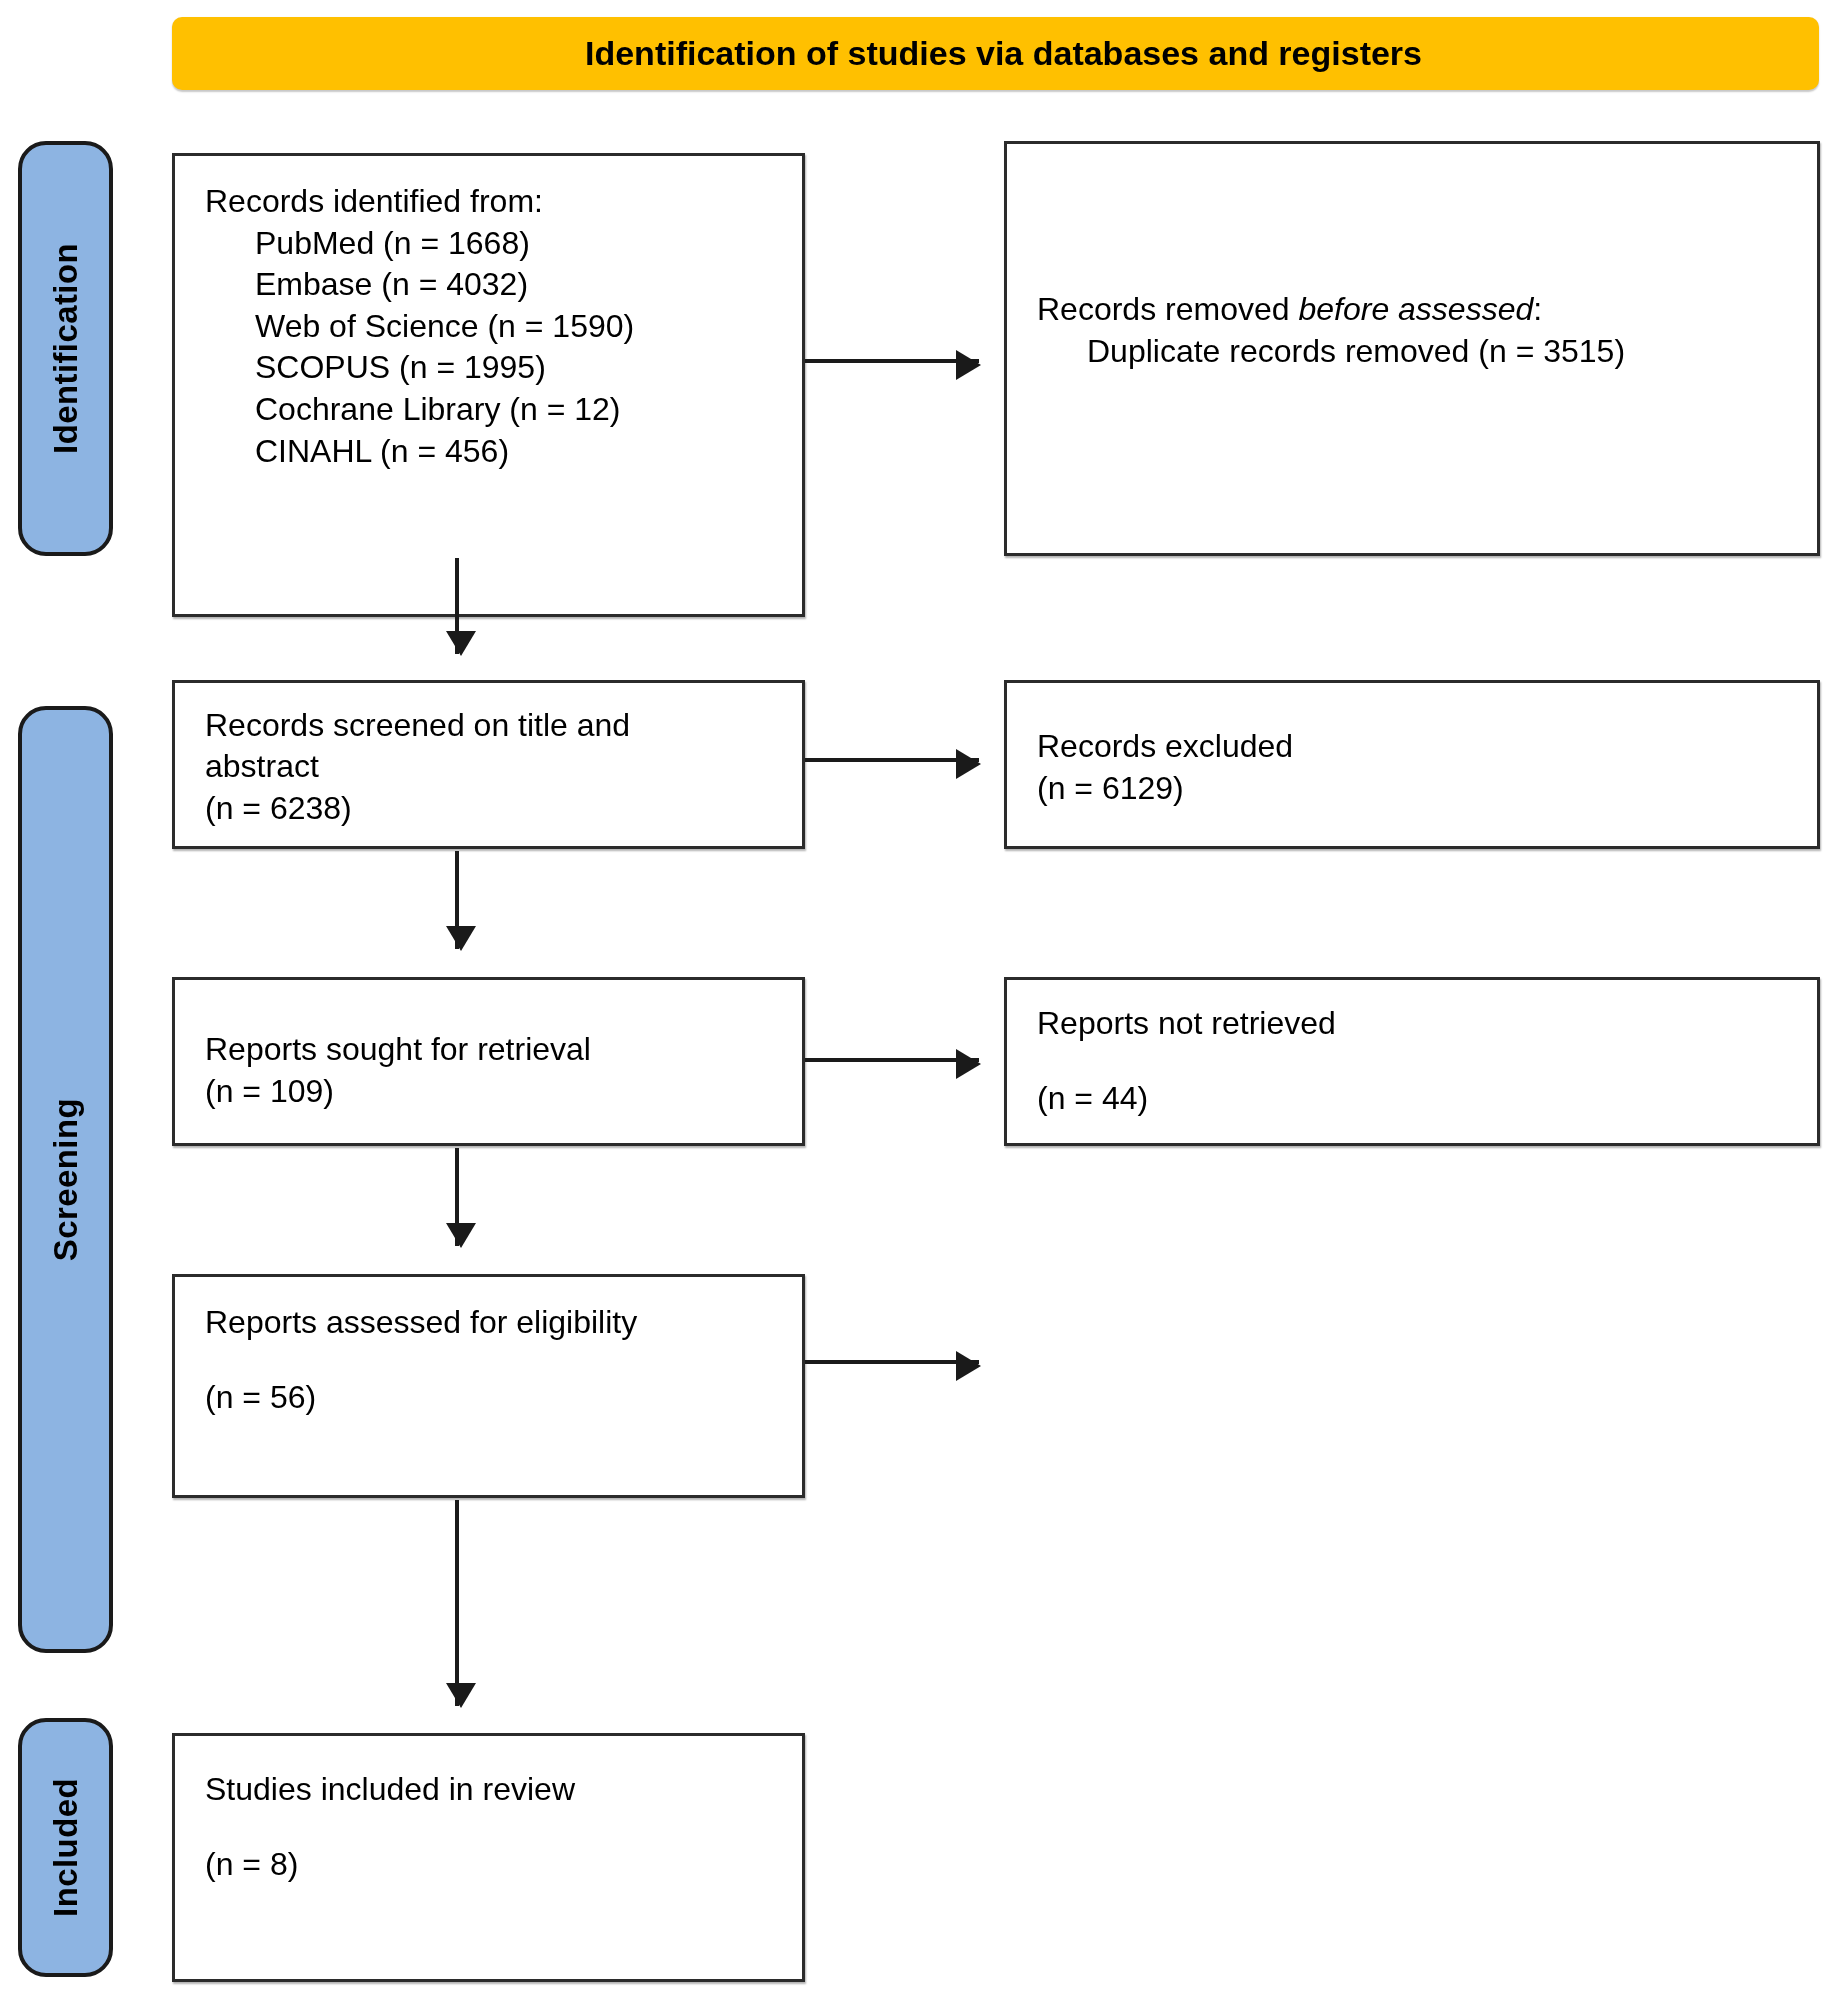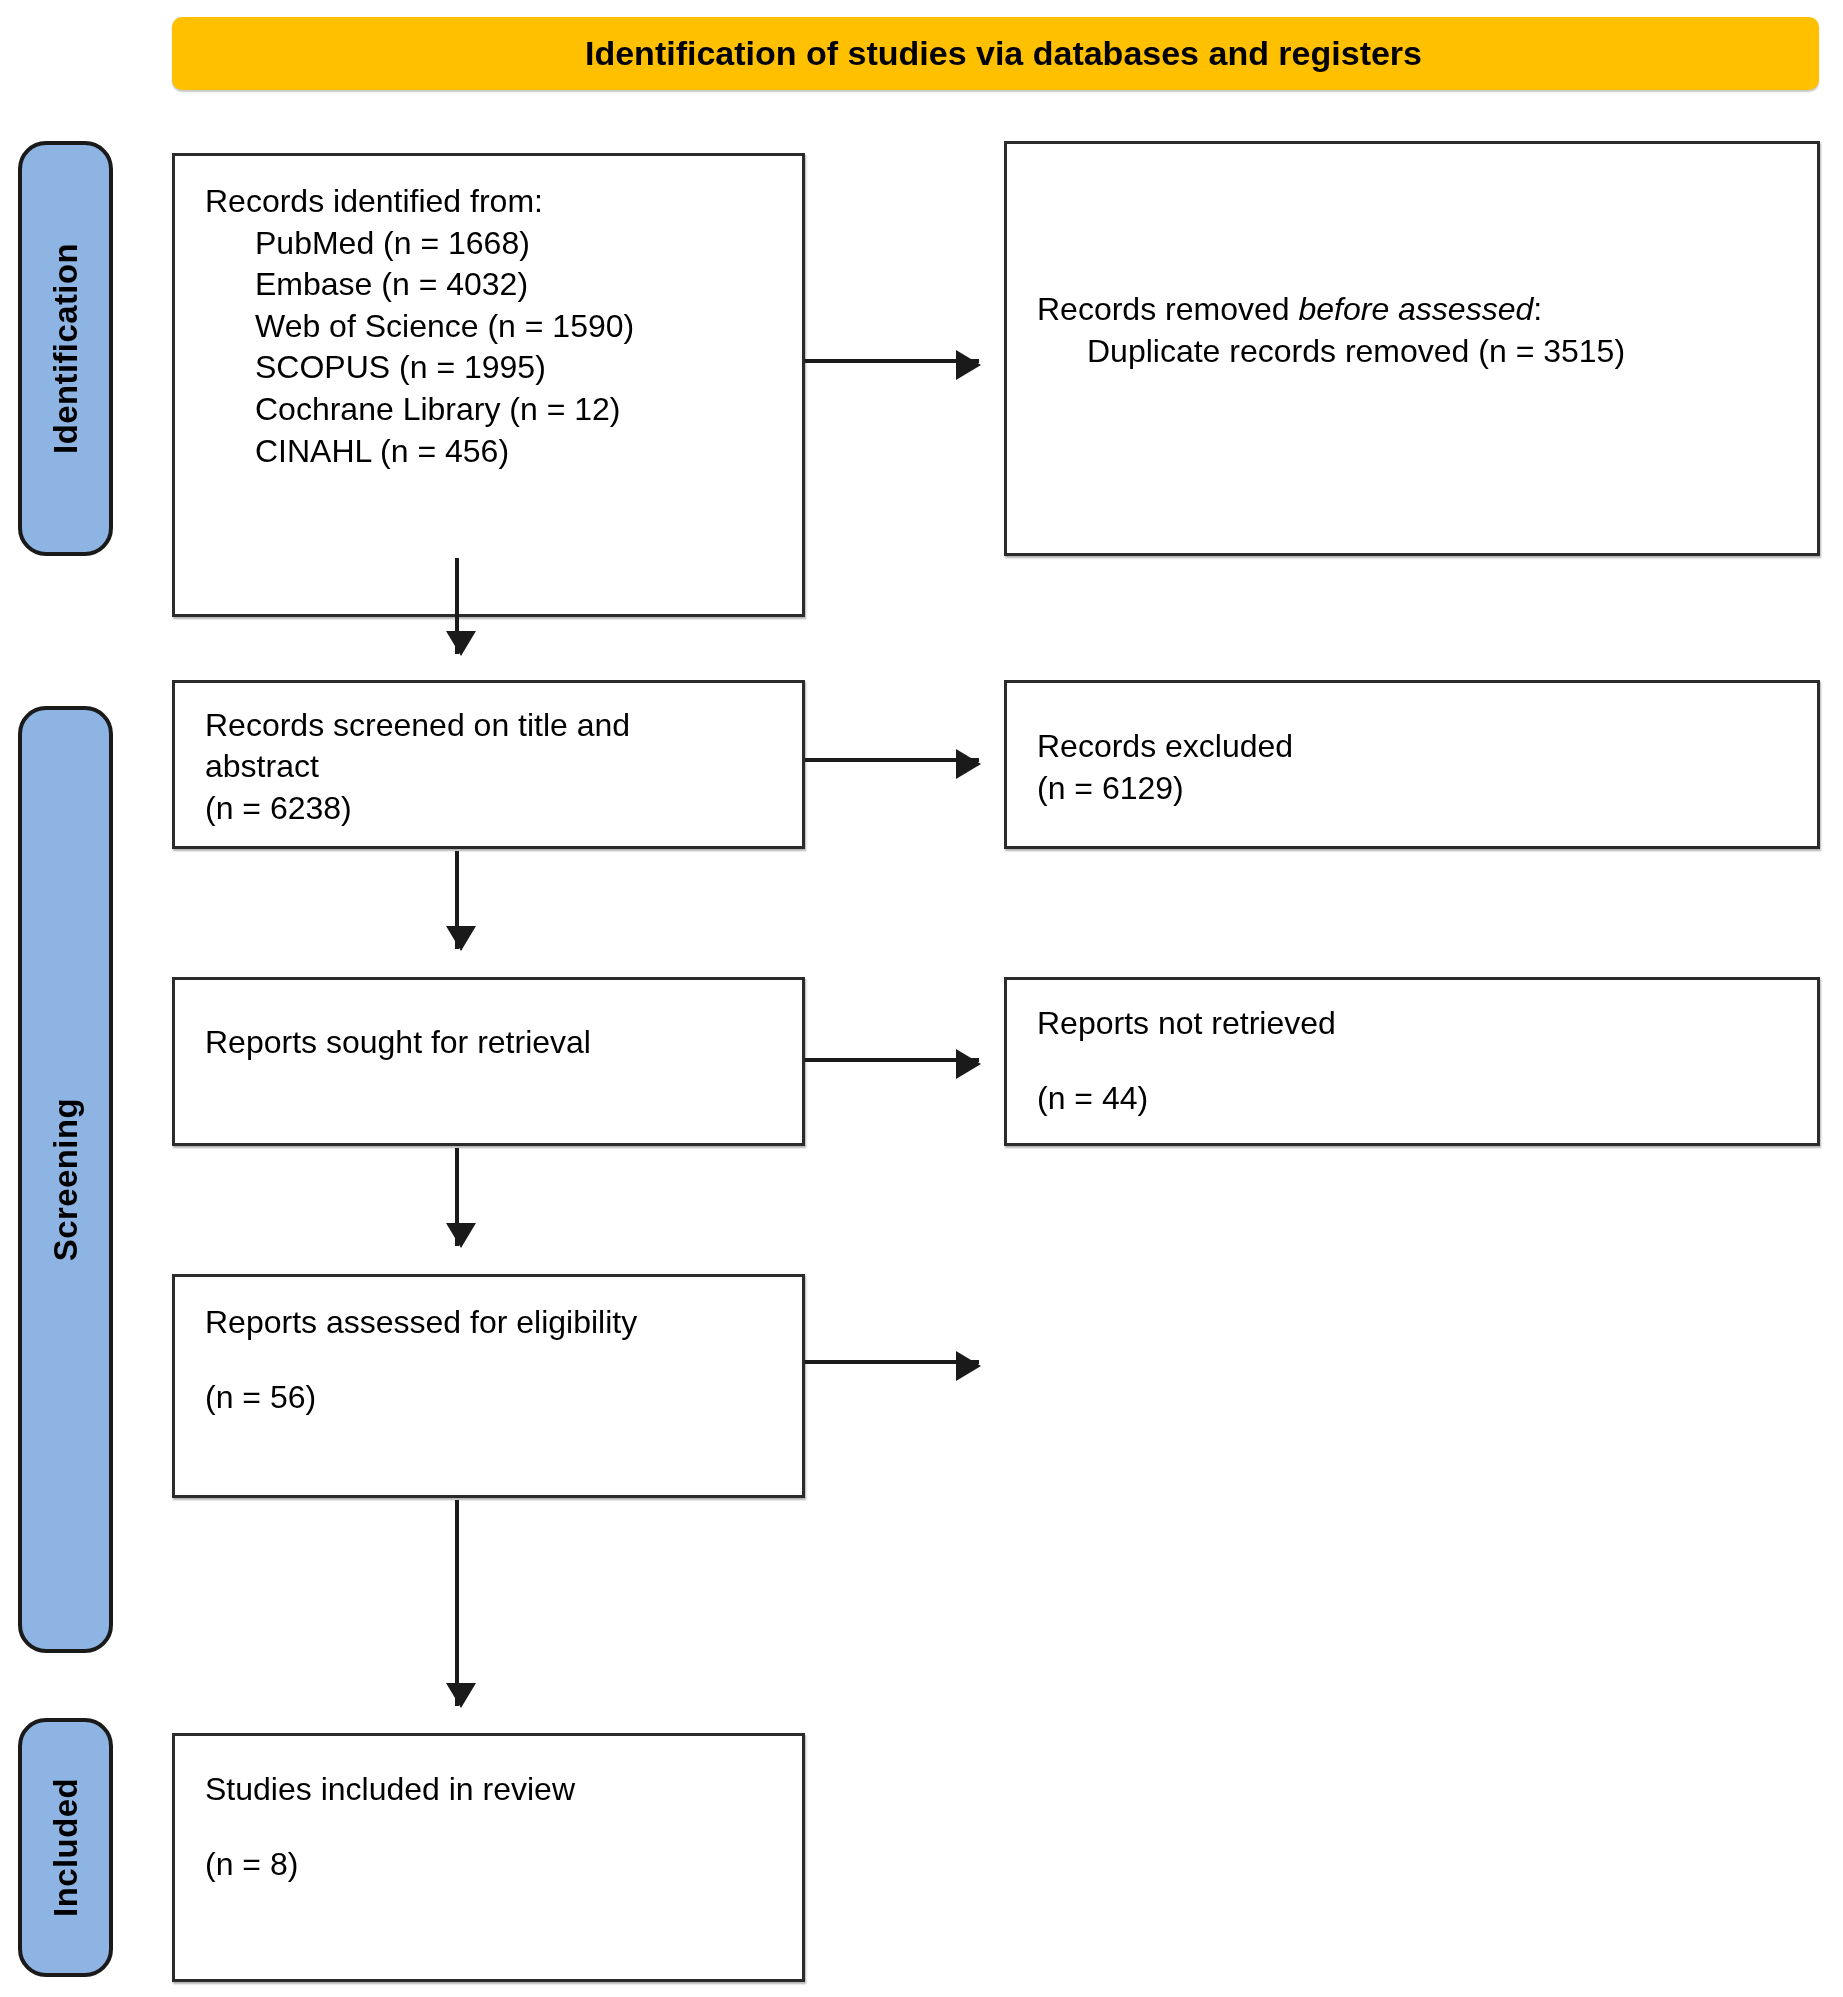--- a/index.html
+++ b/index.html
@@ -188,22 +188,23 @@
       <div class="line">Records excluded</div>
       <div class="line">(n = 6129)</div>
     </div>
   </div>
 
   <div class="arrow-h" style="left:805px; top:758px; width:174px;"></div>
 
   <div class="arrow-v" style="left:455px; top:851px; height:98px;"></div>
 
   <div class="flow-box" style="left:172px; top:977px; width:633px; height:169px;">
-    <div class="box-inner" style="top:42px;">
+    <div class="box-inner" style="top:49px;">
       <div class="line">Reports sought for retrieval</div>
+      <div class="line">(n = 109)</div>
     </div>
   </div>
 
   <div class="flow-box" style="left:1004px; top:977px; width:816px; height:169px;">
     <div class="box-inner" style="top:23px;">
       <div class="line spaced">Reports not retrieved</div>
       <div class="line">(n = 44)</div>
     </div>
   </div>
 

